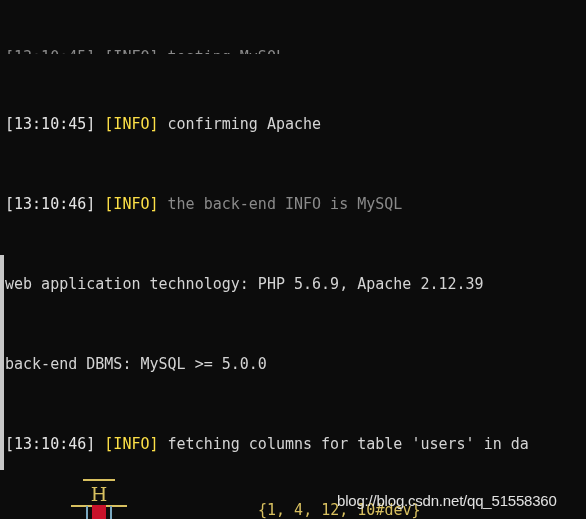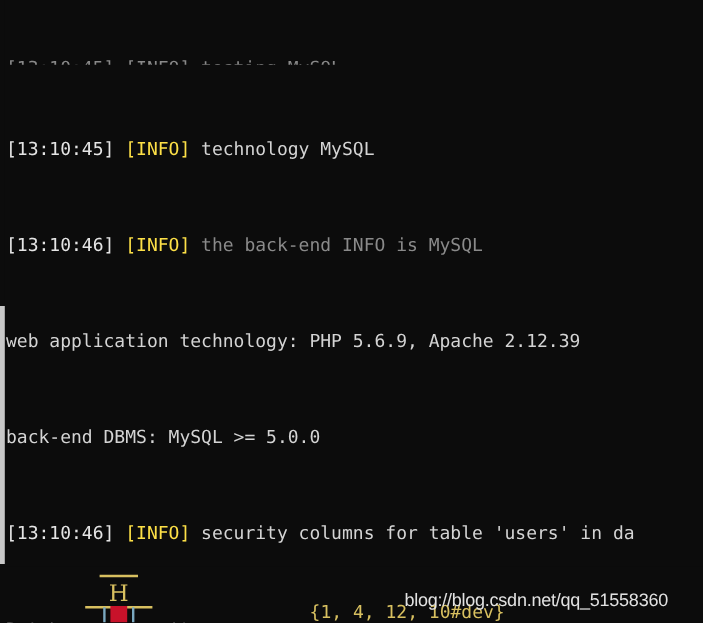--- a/index.html
+++ b/index.html
@@ -106,29 +106,29 @@
 <div id="screen">
 
   <div id="scrollbar-track">
     <div id="scrollbar-thumb"></div>
   </div>
 
   <div id="console">
 
     <div class="row clipped-top"><span class="dim">[13:10:45] [INFO] testing MySQL</span></div>
 
-    <div class="row"><span class="time">[13:10:45]</span><span class="txt"> </span><span class="info">[INFO]</span><span class="txt"> technology MySQL</span></div>
+    <div class="row"><span class="time">[13:10:45]</span><span class="txt"> </span><span class="info">[INFO]</span><span class="txt"> confirming Apache</span></div>
 
     <div class="row"><span class="time">[13:10:46]</span><span class="txt"> </span><span class="info">[INFO]</span><span class="dim"> the back-end INFO is MySQL</span></div>
 
     <div class="row"><span class="txt">web application technology: PHP 5.6.9, Apache 2.12.39</span></div>
 
     <div class="row"><span class="txt">back-end DBMS: MySQL &gt;= 5.0.0</span></div>
 
-    <div class="row"><span class="time">[13:10:46]</span><span class="txt"> </span><span class="info">[INFO]</span><span class="txt"> security columns for table 'users' in da</span></div>
+    <div class="row"><span class="time">[13:10:46]</span><span class="txt"> </span><span class="info">[INFO]</span><span class="txt"> fetching columns for table 'users' in da</span></div>
 
     <div class="row"><span class="txt">Database: security</span></div>
 
     
 
     
 
     
 
     

